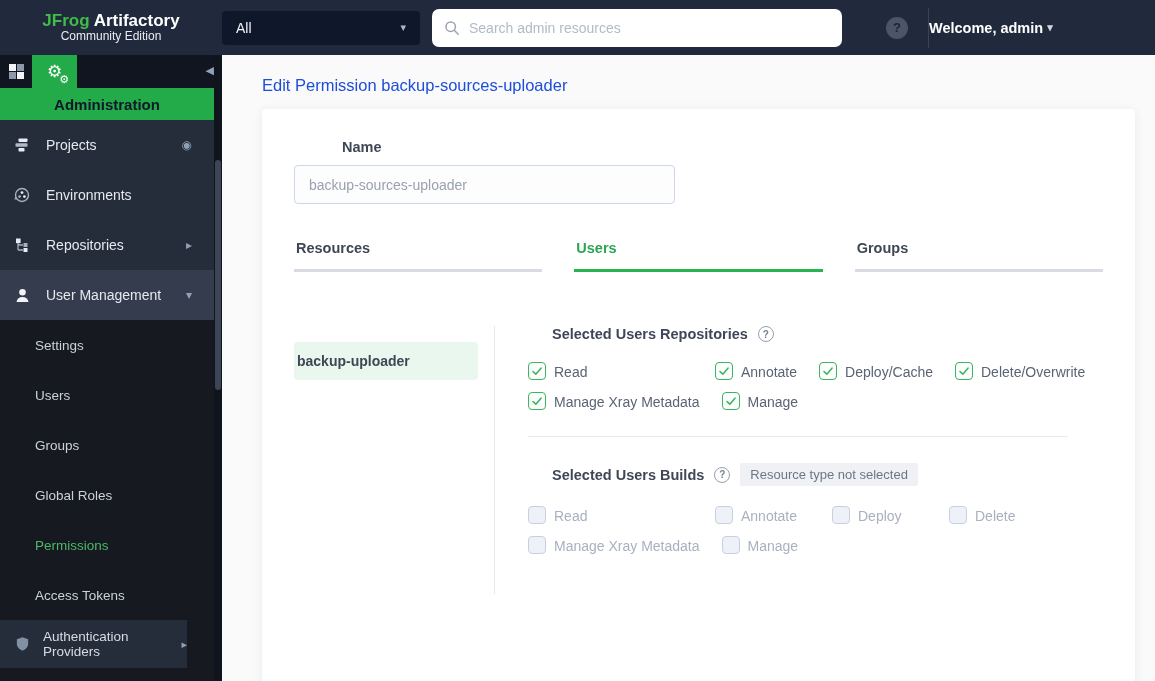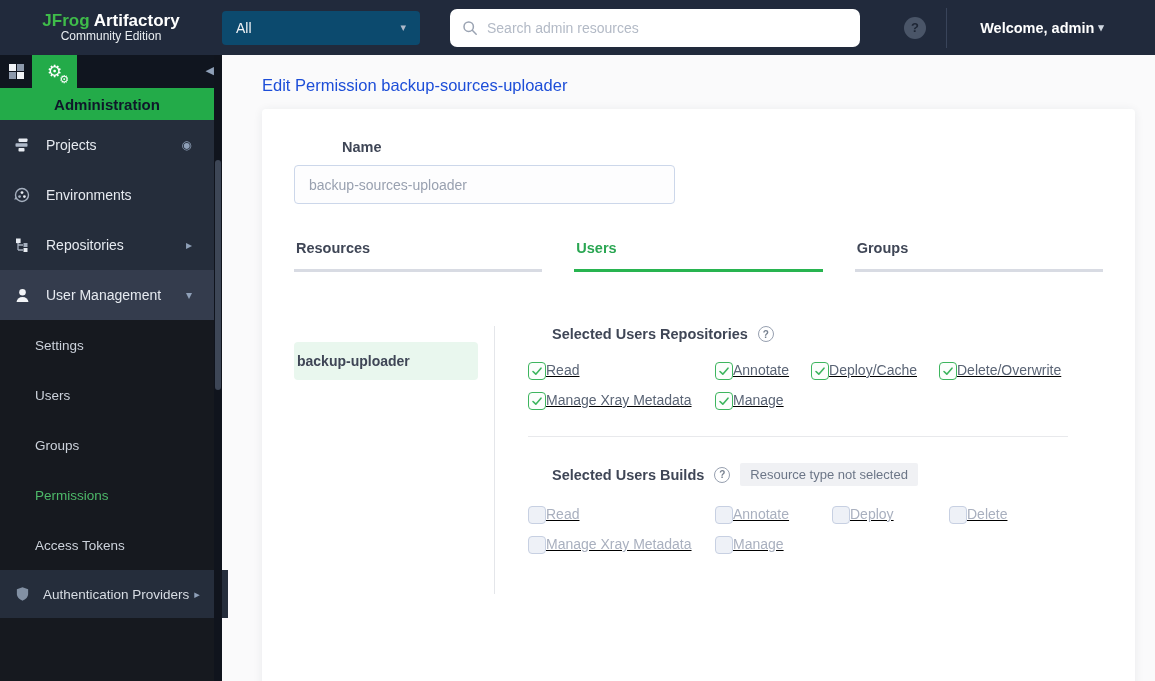--- a/index.html
+++ b/index.html
@@ -5,28 +5,28 @@
   * { margin:0; padding:0; box-sizing:border-box; }
   html,body { width:1155px; height:681px; overflow:hidden; }
   body { font-family:"Liberation Sans", sans-serif; background:#fff; position:relative; font-size:14px; }
 
   
   .topbar { position:absolute; top:0; left:0; width:1155px; height:55px; background:#212a3c; display:flex; align-items:center; z-index:30; }
   .logo-block { width:222px; flex:none; text-align:center; line-height:1.15; }
   .logo-line1 { font-size:17px; font-weight:700; color:#fff; }
   .logo-brand { color:#3fbc4a; }
   .logo-edition { font-size:12px; color:#e8ecf0; }
-  .scope-dd { width:198px; height:34px; background:#0c4a6e; border-radius:4px; display:flex; align-items:center; justify-content:space-between; padding:0 14px; color:#f0f2f5; cursor:pointer; flex:none; }
+  .scope-dd { width:198px; height:34px; background:#0f172a; border-radius:4px; display:flex; align-items:center; justify-content:space-between; padding:0 14px; color:#f0f2f5; cursor:pointer; flex:none; }
   .scope-dd .chev { color:#aeb9c9; font-size:11px; }
-  .search-box { margin-left:30px; width:410px; height:38px; background:#fff; border-radius:7px; display:flex; align-items:center; padding:0 12px; gap:9px; flex:none; }
+  .search-box { margin-left:12px; width:410px; height:38px; background:#fff; border-radius:7px; display:flex; align-items:center; padding:0 12px; gap:9px; flex:none; }
   .search-box input { border:none; outline:none; flex:1; font-size:14px; color:#3f4656; font-family:"Liberation Sans", sans-serif; }
   .search-box input::placeholder { color:#b3bac6; }
   .help-circle { margin-left:44px; width:22px; height:22px; border-radius:50%; background:#4a5568; color:#1d2534; font-weight:700; font-size:13px; display:flex; align-items:center; justify-content:center; cursor:pointer; flex:none; }
   .topbar-divider { margin-left:20px; width:1px; height:40px; background:#39445a; flex:none; }
-  .user-menu { flex:1; display:flex; align-items:center; justify-content:center; padding-right:18px; gap:4px; color:#fff; font-weight:700; font-size:14.5px; cursor:pointer; }
+  .user-menu { flex:1; display:flex; align-items:center; justify-content:flex-start; padding-right:18px; gap:4px; color:#fff; font-weight:700; font-size:14.5px; cursor:pointer; }
   .user-menu .chev { color:#cfd6e0; font-size:11px; }
 
   
   .sidebar { position:absolute; top:55px; left:0; width:222px; bottom:0; background:#16191f; z-index:20; }
   .side-strip { height:33px; background:#10151f; display:flex; align-items:stretch; position:relative; }
   .grid-btn { width:32px; display:flex; align-items:center; justify-content:center; cursor:pointer; }
   .grid-ico { width:15px; height:15px; display:grid; grid-template-columns:7px 7px; grid-template-rows:7px 7px; gap:1px; }
   .grid-ico span:nth-child(1), .grid-ico span:nth-child(4) { background:#f2f4f7; }
   .grid-ico span:nth-child(2), .grid-ico span:nth-child(3) { background:#8d99ab; }
   .gear-tab { width:45px; background:#23ab49; display:flex; align-items:center; justify-content:center; cursor:pointer; position:relative; }
@@ -36,21 +36,21 @@
   .admin-banner { height:32px; background:#23ab49; color:#0f172a; font-weight:700; font-size:15px; display:flex; align-items:center; justify-content:center; width:214px; }
   .nav { background:#252d3b; width:214px; }
   .nav-item { height:50px; display:flex; align-items:center; padding:0 22px 0 10px; color:#e6eaf0; cursor:pointer; }
   .nav-item .n-ico { width:24px; display:flex; justify-content:center; flex:none; }
   .nav-item .n-label { margin-left:12px; flex:1; }
   .nav-item .n-right { color:#8fa0b8; font-size:12px; }
   .nav-item.selected { background:#343c4d; }
   .sub-list { background:#16191f; width:214px; }
   .sub-item { height:50px; display:flex; align-items:center; padding-left:35px; color:#ccd2db; font-size:13.5px; cursor:pointer; }
   .sub-item.active { color:#4db869; }
-  .footer-item { height:48px; background:#252d3b; width:228px; display:flex; align-items:center; padding-left:10px; color:#d7dce3; font-size:13.5px; cursor:pointer; }
+  .footer-item { height:48px; background:#252d3b; width:187px; display:flex; align-items:center; padding-left:10px; color:#d7dce3; font-size:13.5px; cursor:pointer; }
   .footer-item .n-ico { width:24px; display:flex; justify-content:center; flex:none; }
   .footer-item .f-label { margin-left:9px; }
   .footer-item .n-right { color:#8fa0b8; font-size:11px; margin-left:5px; }
   .side-scroll-track { position:absolute; top:0; right:0; width:8px; bottom:0; background:#10141d; }
   .side-scroll-thumb { position:absolute; top:105px; left:1px; width:6px; height:230px; border-radius:3px; background:#3d4656; cursor:pointer; }
 
   
   .main { position:absolute; top:55px; left:222px; right:0; bottom:0; background:#fafafb; overflow:hidden; }
   .page-title { margin:21px 0 0 40px; font-size:16.5px; color:#1d4ed8; }
   .card { margin:14px 20px 0 40px; height:600px; background:#fff; border-radius:4px; box-shadow:0 1px 10px rgba(40,50,70,0.08); padding:30px 32px 0 32px; }
@@ -68,21 +68,21 @@
   .pencil-btn { width:30px; height:30px; background:#e5f5ea; border-radius:4px; display:flex; align-items:center; justify-content:center; cursor:pointer; border:none; }
   .user-pill { margin-top:16px; height:38px; background:#e9f7ee; border-radius:4px; display:flex; align-items:center; padding:0 3px; color:#3f4656; font-weight:600; cursor:pointer; }
   .v-divider { width:1px; height:268px; background:#e4e6ea; margin-left:16px; flex:none; }
   .right-col { flex:1; padding-left:33px; }
   .sec-head { display:flex; align-items:center; gap:10px; }
   .sec-title { font-weight:700; color:#3f4656; font-size:14.5px;margin-left:24px; }
   .q-ico { width:16px; height:16px; border-radius:50%; border:1px solid #97a0b0; color:#77818f; font-size:10px; font-weight:700; display:flex; align-items:center; justify-content:center; }
   .badge { background:#f0f1f4; color:#6c7687; font-size:13px; padding:4px 10px; border-radius:2px; }
   .cb-row { display:flex; align-items:center; gap:22px; margin-top:12px; }
   .cb-row.first { margin-top:20px; }
-  .cb-item { display:flex; align-items:flex-start; cursor:pointer;text-decoration:underline; }
+  .cb-item { display:flex; align-items:flex-end; gap:8px; cursor:pointer; }
   .cb-item.w1 { min-width:165px; }
   .cb-item.wb { min-width:95px; }
   .cb { width:18px; height:18px; border-radius:4px; flex:none; display:flex; align-items:center; justify-content:center; }
   .cb.checked { border:1px solid #3db55e; background:#fbfefc; }
   .cb.disabled { border:1px solid #c7d0e2; background:#eef1f7; }
   .cb-label { color:#5a6475; }
   .cb-item.dis { cursor:default; }
   .cb-item.dis .cb-label { color:#a9b0bf; }
   .h-divider { margin-top:26px; margin-right:35px; border-top:1px solid #e8e9ec; }
   .builds-head { margin-top:26px; }
@@ -177,20 +177,21 @@
       </span>
       <span class="n-label">User Management</span>
       <span class="n-right">▾</span>
     </div>
   </div>
 
   <div class="sub-list">
     <div class="sub-item">Settings</div>
     <div class="sub-item">Users</div>
     <div class="sub-item">Groups</div>
+    <div class="sub-item">Global Roles</div>
     <div class="sub-item active">Permissions</div>
     <div class="sub-item">Access Tokens</div>
   </div>
 
   <div class="footer-item">
     <span class="n-ico">
       <svg width="15" height="16" viewBox="0 0 16 16">
           <path d="M8 0.8 L14 2.8 V7.8 C14 11.4 11.5 13.6 8 15.2 C4.5 13.6 2 11.4 2 7.8 V2.8 Z" fill="#8290a3"></path>
         </svg>
     </span>

